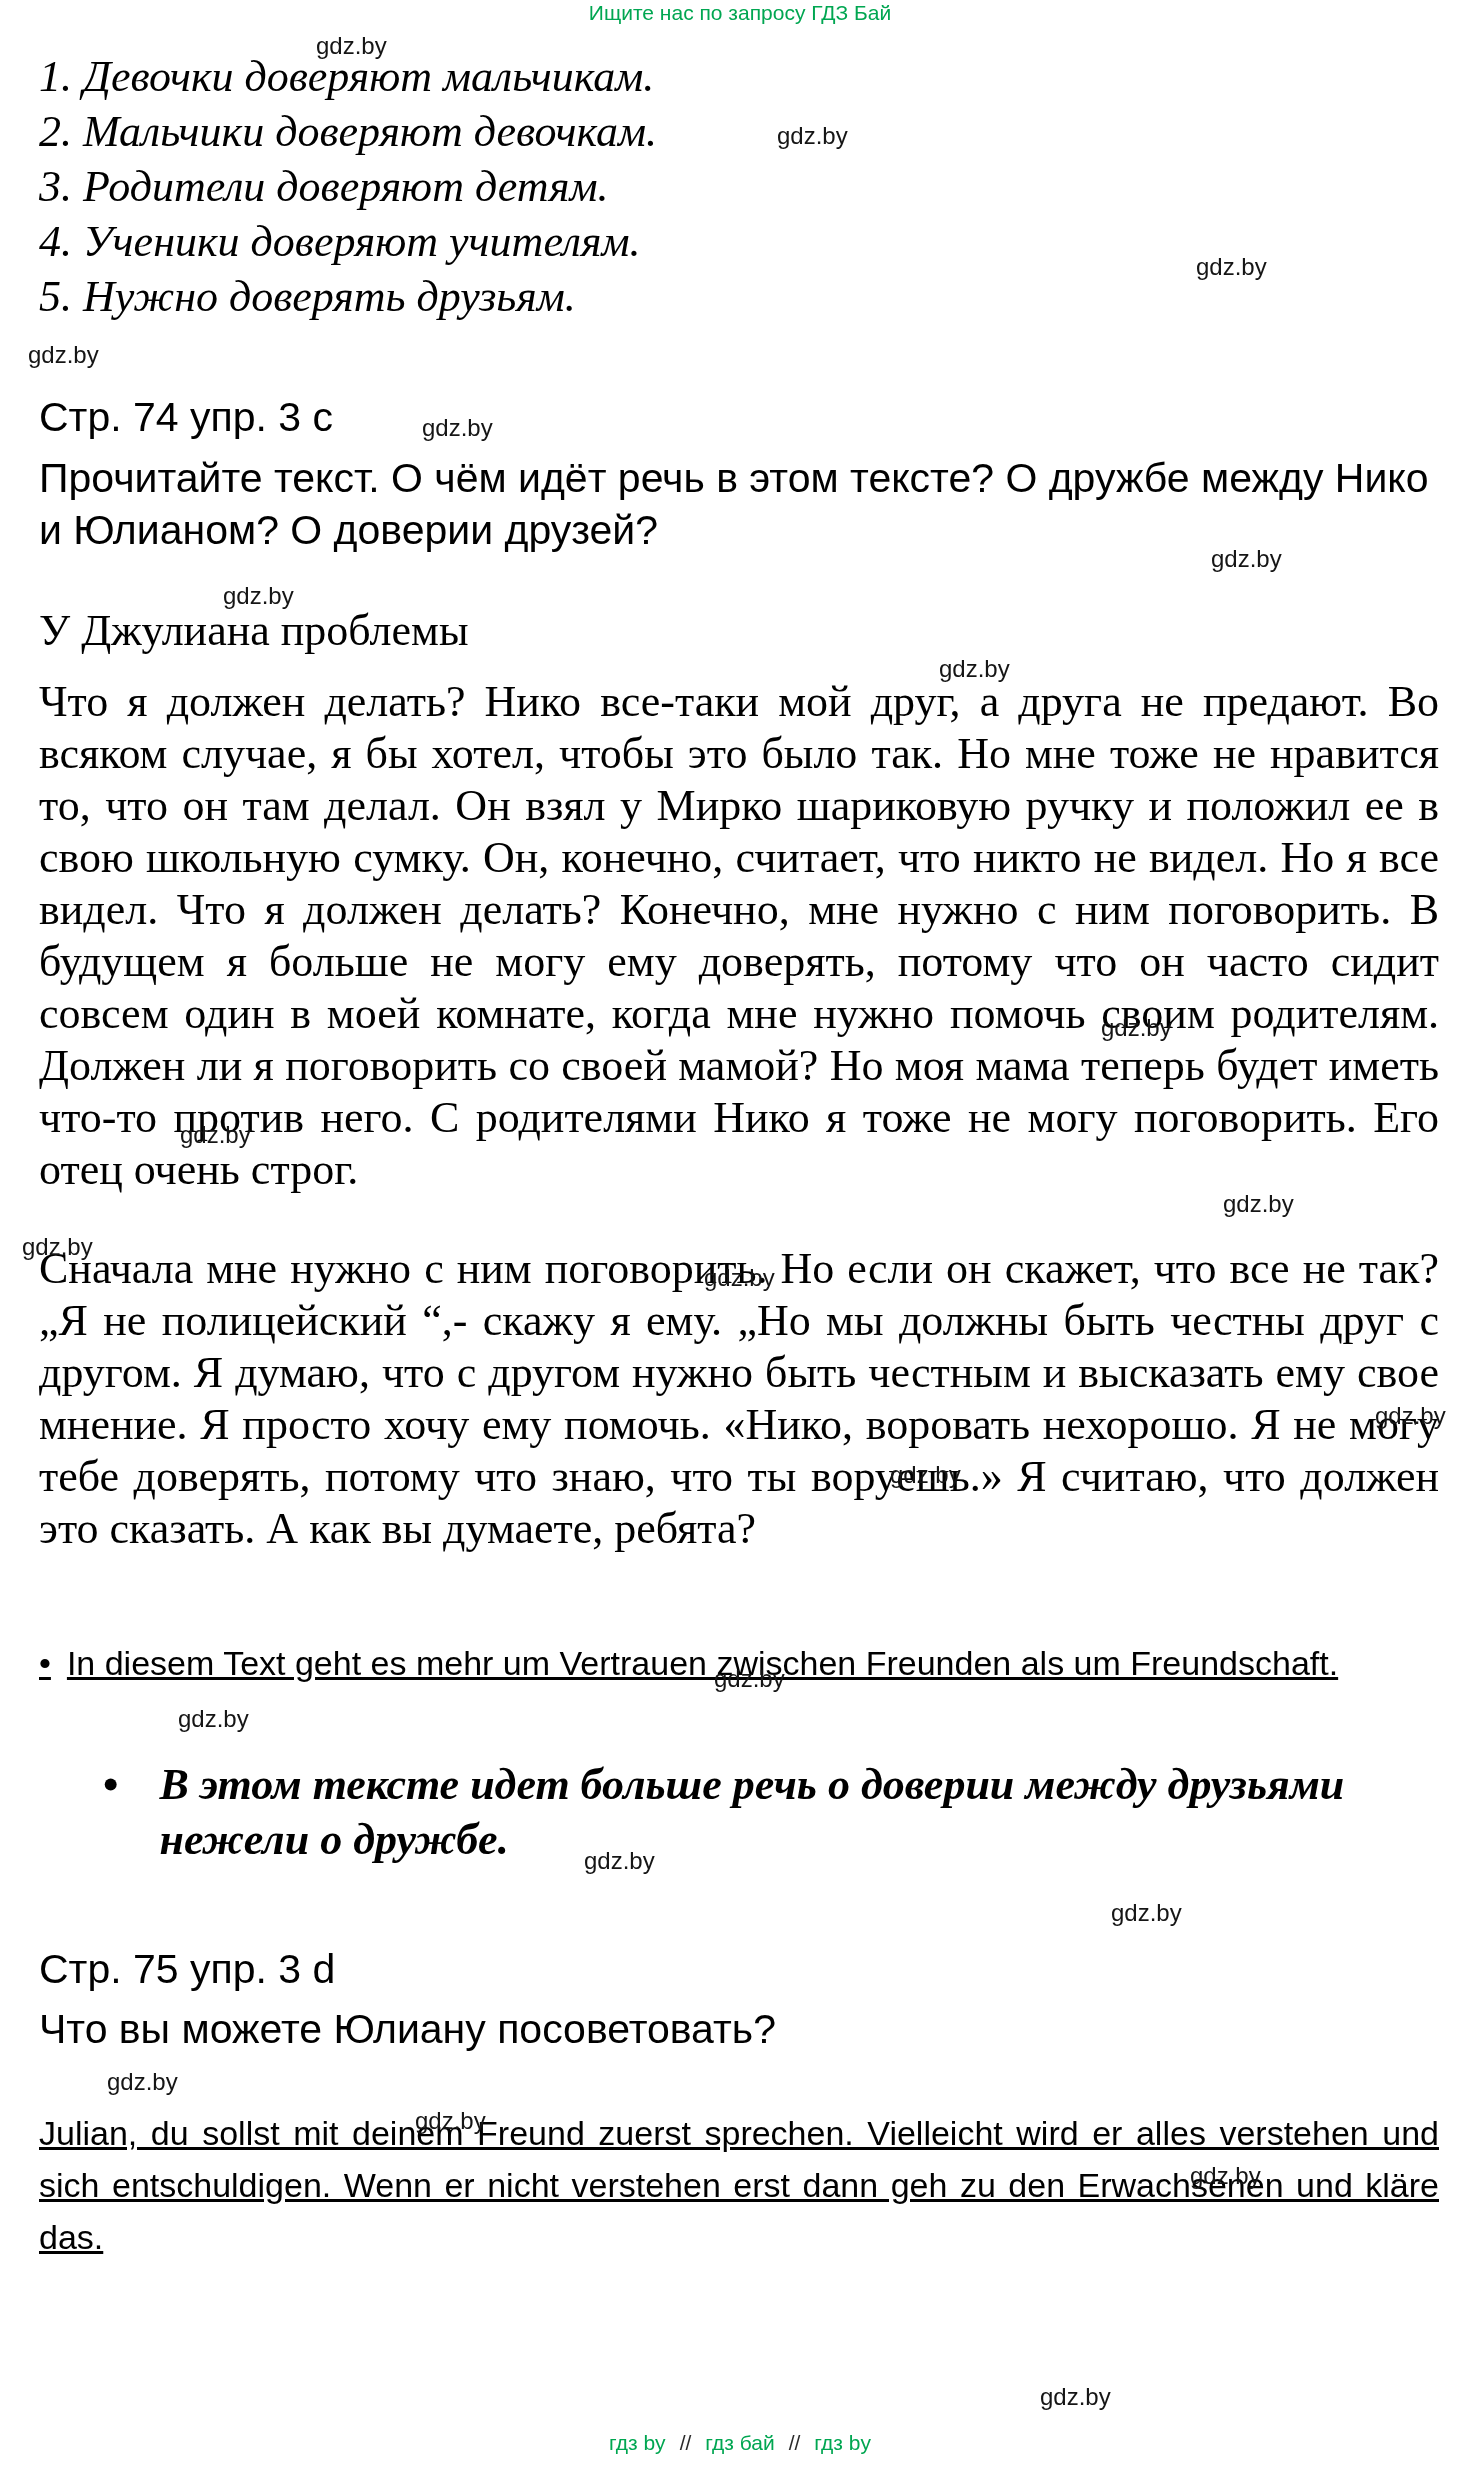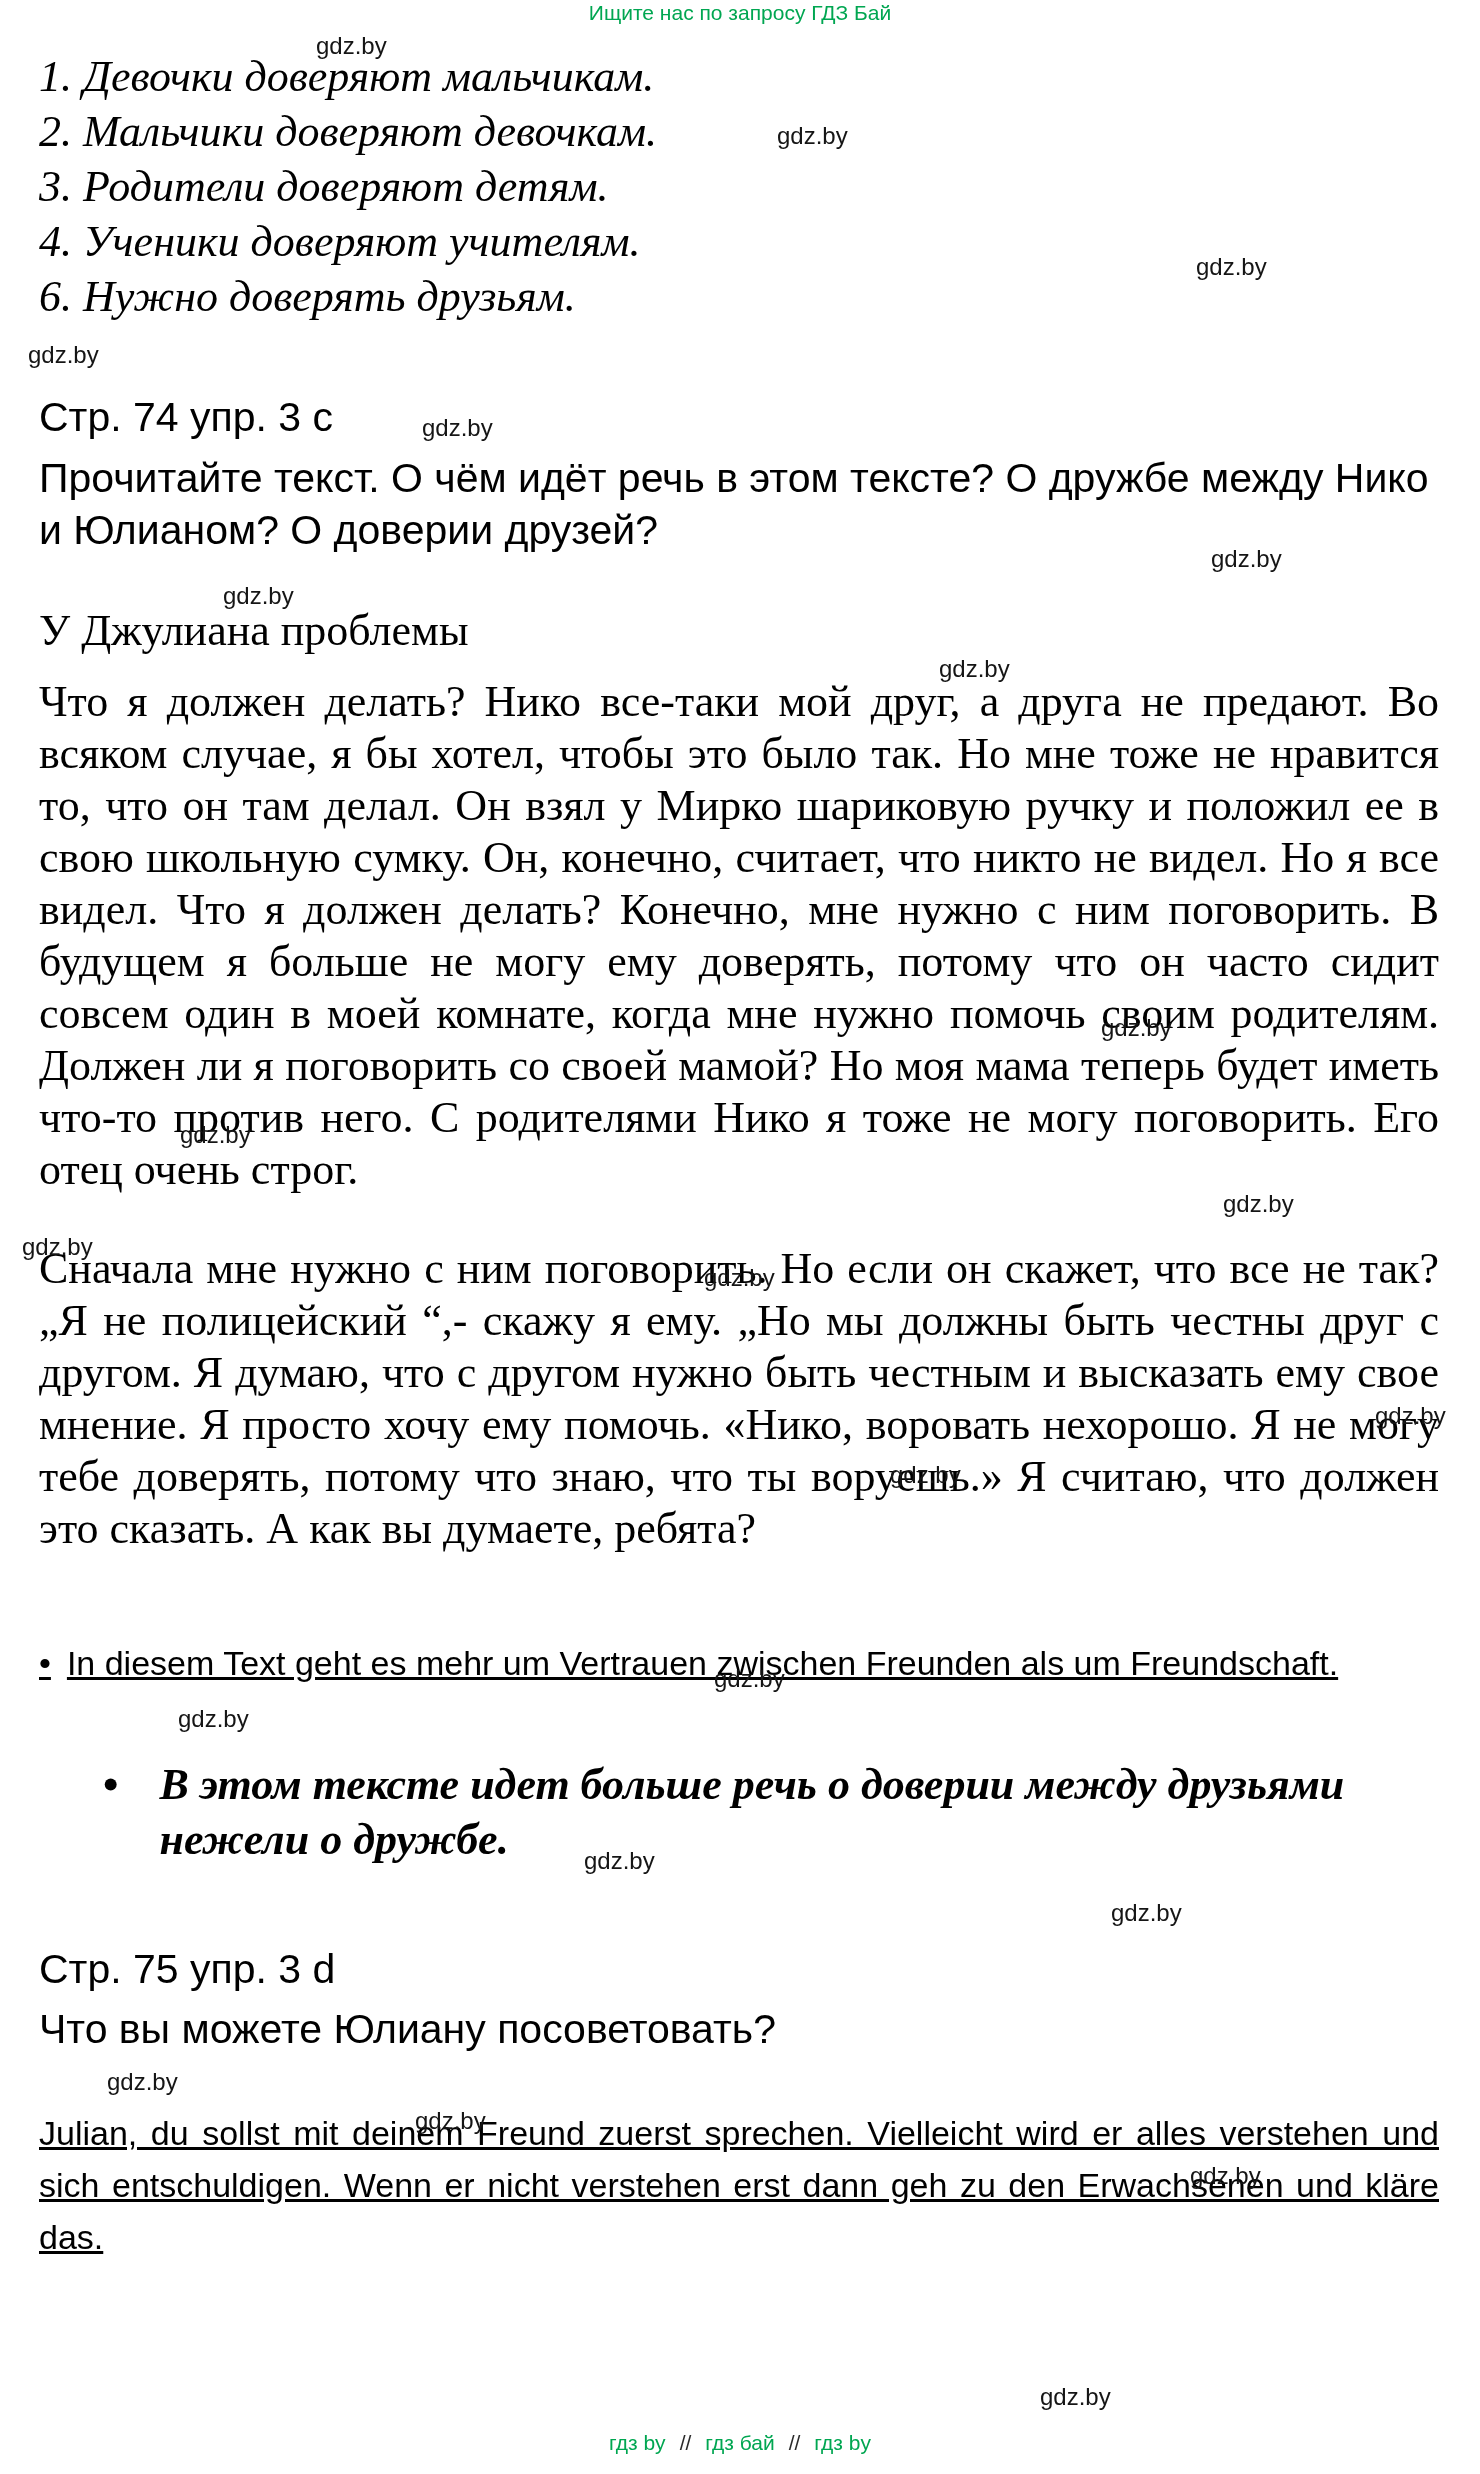--- a/index.html
+++ b/index.html
@@ -143,21 +143,21 @@
   <span class="wm" style="left:1190px;top:2162px">gdz.by</span>
   <span class="wm" style="left:1040px;top:2383px">gdz.by</span>
 
   <div class="top-note">Ищите нас по запросу ГДЗ Бай</div>
 
   <div class="answers-list block">
     <div class="ex-item">1. Девочки доверяют мальчикам.</div>
     <div class="ex-item">2. Мальчики доверяют девочкам.</div>
     <div class="ex-item">3. Родители доверяют детям.</div>
     <div class="ex-item">4. Ученики доверяют учителям.</div>
-    <div class="ex-item">6. Нужно доверять друзьям.</div>
+    <div class="ex-item">5. Нужно доверять друзьям.</div>
   </div>
 
   <div id="h3c" class="section-heading block">Стр. 74 упр. 3 c</div>
   <p id="task3c" class="task block">Прочитайте текст. О чём идёт речь в этом тексте? О дружбе между Нико и Юлианом? О доверии друзей?</p>
 
   <div class="story-title block">У Джулиана проблемы</div>
   <p id="p1" class="serif-body block">Что я должен делать? Нико все-таки мой друг, а друга не предают. Во всяком случае, я бы хотел, чтобы это было так. Но мне тоже не нравится то, что он там делал. Он взял у Мирко шариковую ручку и положил ее в свою школьную сумку. Он, конечно, считает, что никто не видел. Но я все видел. Что я должен делать? Конечно, мне нужно с ним поговорить. В будущем я больше не могу ему доверять, потому что он часто сидит совсем один в моей комнате, когда мне нужно помочь своим родителям. Должен ли я поговорить со своей мамой? Но моя мама теперь будет иметь что-то против него. С родителями Нико я тоже не могу поговорить. Его отец очень строг.</p>
   <p id="p2" class="serif-body block">Сначала мне нужно с ним поговорить. Но если он скажет, что все не так? „Я не полицейский “,- скажу я ему. „Но мы должны быть честны друг с другом. Я думаю, что с другом нужно быть честным и высказать ему свое мнение. Я просто хочу ему помочь. «Нико, воровать нехорошо. Я не могу тебе доверять, потому что знаю, что ты воруешь.» Я считаю, что должен это сказать. А как вы думаете, ребята?</p>
 
   <p id="de" class="sans-body block"><span class="inline-bullet">•</span><span>In diesem Text geht es mehr um Vertrauen zwischen Freunden als um Freundschaft.</span></p>

